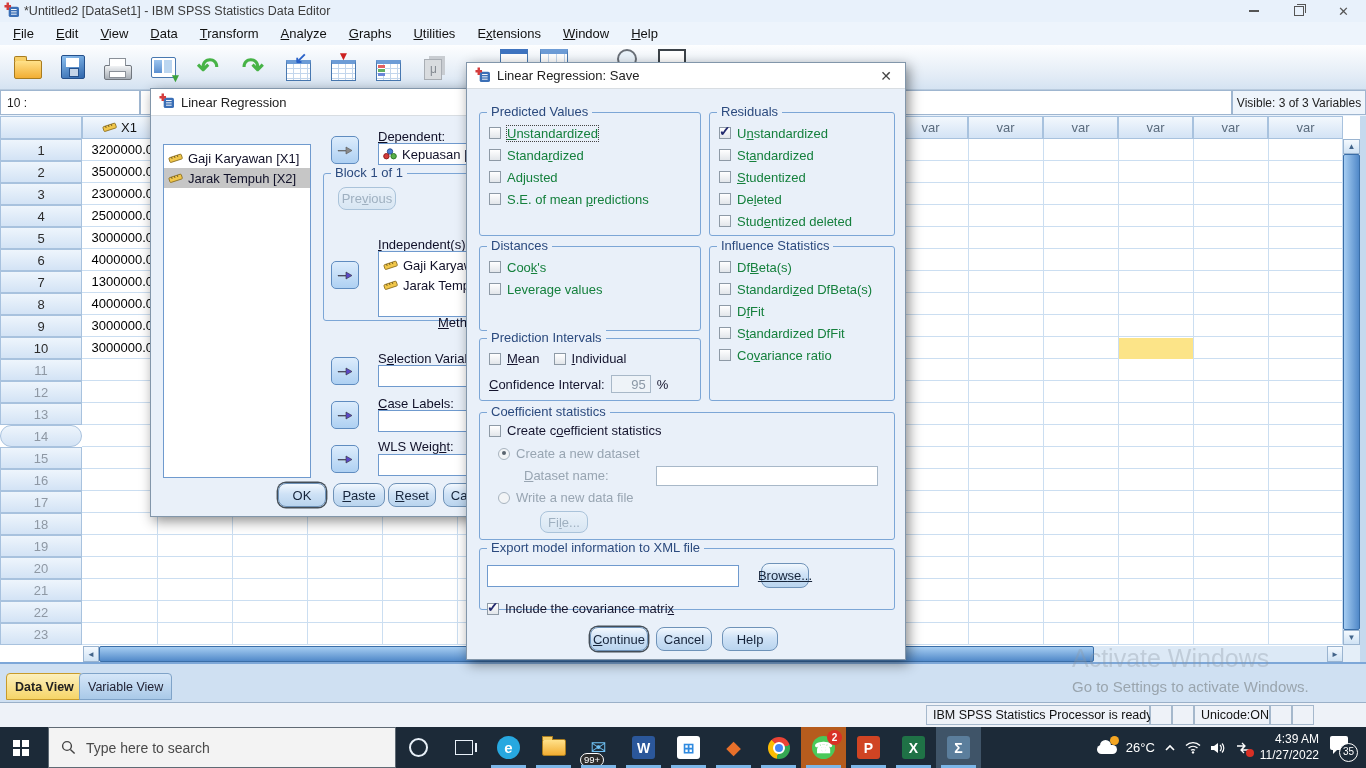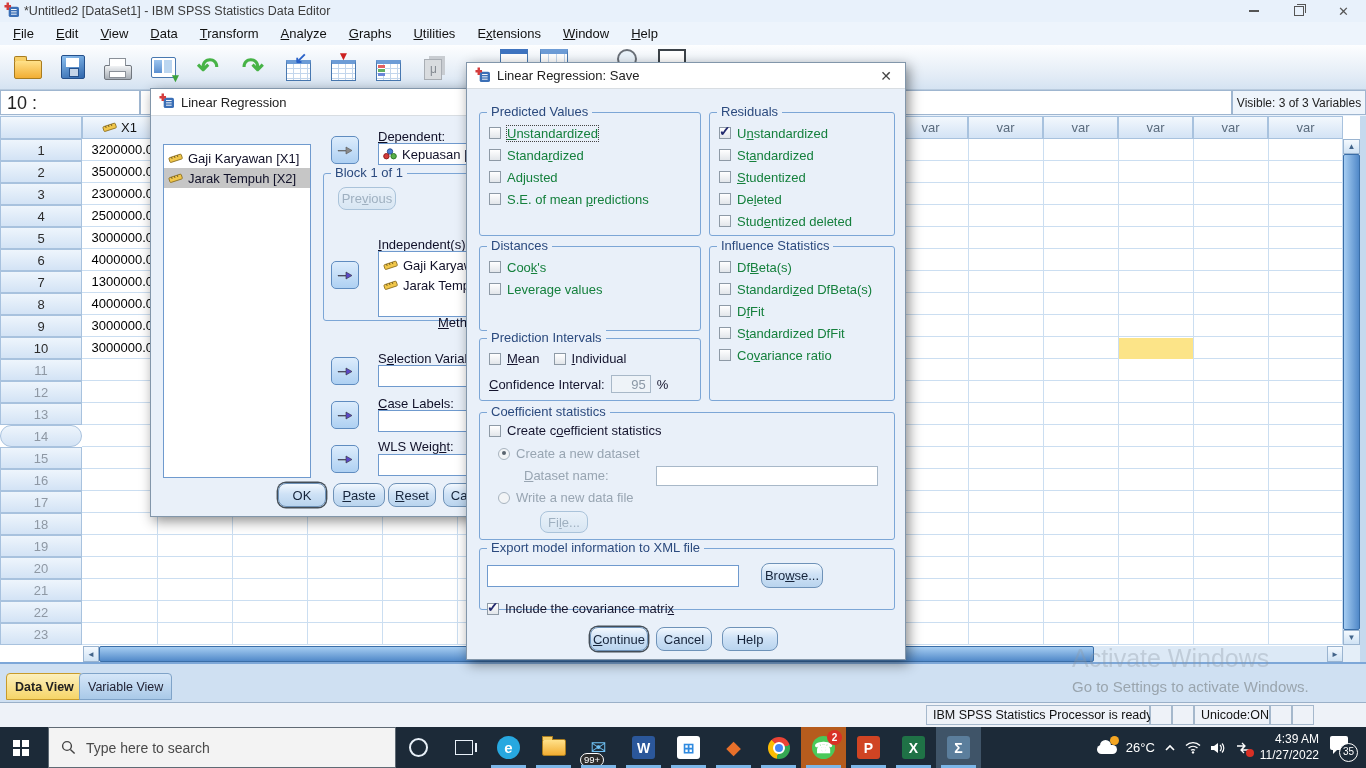--- a/index.html
+++ b/index.html
@@ -46,21 +46,21 @@
   .tb-partial{position:absolute;top:4px;}
   .ti-pivot-table{width:26px;height:18px;background:#fff;border:1px solid #4878b0;border-top:5px solid #3f74c0;}
   .ti-split-table{width:26px;height:18px;background:#fff;border:1px solid #4878b0;border-top:5px solid #6d9cd6;background-image:repeating-linear-gradient(to right,transparent 0 7px,#c3d6ec 7px 8px);}
   .ti-spell-check{width:20px;height:20px;background:#fff;border:1px solid #98a2ac;position:relative;}
   .ti-spell-check::after{content:"A";color:#cc2222;font-weight:bold;font-size:13px;position:absolute;left:6px;top:1px;}
   .ti-find{width:16px;height:16px;border:2px solid #6a7078;border-radius:50%;background:#eaf3fb;}
   .ti-select-cases{width:24px;height:15px;border:2px solid #3c4248;background:#fff;}
 
   
   .cellref-row{position:absolute;left:0;top:90px;width:1366px;height:26px;background:#e8f1fb;}
-  .refbox{position:absolute;left:0;top:0;width:140px;height:25px;background:#fff;border:1px solid #9fb6d0;box-sizing:border-box;line-height:24px;padding-left:6px;font-size:18px;color:#222;}
+  .refbox{position:absolute;left:0;top:0;width:140px;height:25px;background:#fff;border:1px solid #9fb6d0;box-sizing:border-box;line-height:24px;padding-left:6px;font-size:12px;color:#222;}
   .editbar{position:absolute;left:140px;top:0;width:1092px;height:25px;background:#fff;border:1px solid #9fb6d0;box-sizing:border-box;}
   .visbox{position:absolute;right:0;top:0;width:134px;height:25px;background:#eef4fb;border:1px solid #9fb6d0;box-sizing:border-box;font-size:12px;color:#222;display:flex;align-items:center;justify-content:center;white-space:nowrap;}
 
   
   #grid{position:absolute;left:0;top:116px;width:1366px;height:546px;background:#fff;z-index:1;}
   .hcell{position:absolute;box-sizing:border-box;background:linear-gradient(#f3f8fd,#d3e3f5);border:1px solid #a8c2de;display:flex;align-items:center;justify-content:center;font-size:13px;color:#445;}
   .corner{left:0;top:0;width:82px;height:23px;}
   .xhdr{left:82px;top:0;width:75px;height:23px;gap:4px;color:#111;}
   .vhdr{top:0;width:75px;height:23px;color:#5a6b7d;}
   .rowhdr{position:absolute;left:0;width:82px;height:22px;box-sizing:border-box;background:linear-gradient(#eef5fc,#d3e3f5);border:1px solid #a8c2de;display:flex;align-items:center;justify-content:center;font-size:13px;color:#2b2b2b;}
@@ -669,21 +669,21 @@
         <span class="lbl dis"><span>Write a new data file</span></span>
       </div>
       <div class="btn disabled" style="left:60px;top:98px;width:48px;height:22px;">
           <span>Fi<u>l</u>e...</span>
         </div>
     </div>
 
     <div class="group" style="left:12px;top:485px;width:416px;height:62px;">
       <span class="gtitle">Export model information to XML file</span>
       <div class="field" style="left:7px;top:16px;width:252px;height:22px;"></div>
-      <div class="btn" style="left:281px;top:14px;width:62px;height:25px;">
+      <div class="btn" style="left:281px;top:14px;width:48px;height:25px;text-decoration:underline;">
           <span>Bro<u>w</u>se...</span>
         </div>
       <div class="inrow" style="left:7px;top:52px;">
         <span class="cb on"></span>
         <span class="lbl"><span>Include the covariance matri<u>x</u></span></span>
       </div>
     </div>
 
     <div class="btn default" style="left:123px;top:564px;width:58px;height:24px;">
         <span><u>C</u>ontinue</span>

